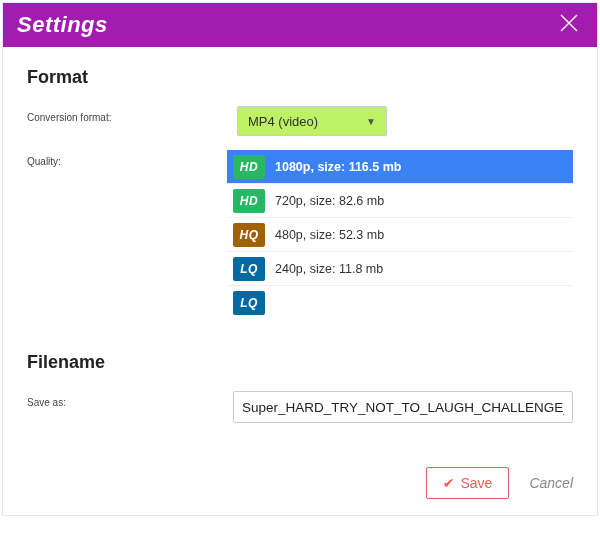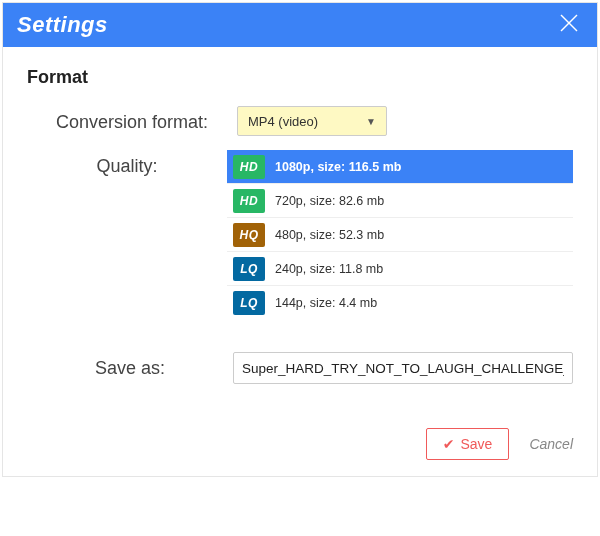--- a/index.html
+++ b/index.html
@@ -1,27 +1,27 @@
 <!DOCTYPE html>
 <html><head>
 <meta charset="utf-8">
 <style>
   * { box-sizing: border-box; margin: 0; padding: 0; }
   body { font-family: Arial, Helvetica, sans-serif; background: #fff; width: 600px; height: 536px; overflow: hidden; }
   .dialog { width: 596px; margin: 2px; border: 1px solid #e5e5e5; background: #fff; }
-  .titlebar { background: #3b82f6; color: #fff; display: flex; align-items: center; justify-content: space-between; padding: 8px 14px; gap: 15px; }
+  .titlebar { background: #a21caf; color: #fff; display: flex; align-items: center; justify-content: space-between; padding: 8px 14px; gap: 15px; }
   .titlebar h1 { font-size: 22px; font-weight: 800; font-style: italic; letter-spacing: 0.5px; }
   .close { width: 28px; height: 28px; display: flex; align-items: center; justify-content: center; cursor: pointer; }
   .close svg { stroke: #fff; stroke-width: 1.5; }
   .content { padding: 20px 24px 16px 24px; }
   .section-title { font-size: 18px; font-weight: 800; color: #222; margin-bottom: 18px; }
   .row { display: flex; margin-bottom: 14px; }
-  .row-label { width: 210px; font-size: 18px; color: #444; padding-top: 6px; text-align: center; }
+  .row-label { width: 210px; font-size: 10px; color: #444; padding-top: 6px; }
   .row-field { flex: 1; }
-  .select { width: 150px; height: 30px; border: 1px solid #ccc; border-radius: 2px; display: flex; align-items: center; justify-content: space-between; padding: 0 10px; font-size: 13px; color: #333; cursor: pointer; background: #fef9c3; }
+  .select { width: 150px; height: 30px; border: 1px solid #ccc; border-radius: 2px; display: flex; align-items: center; justify-content: space-between; padding: 0 10px; font-size: 13px; color: #333; cursor: pointer; background: #bef264; }
   .select .caret { font-size: 10px; color: #555; }
   .quality-list { width: 346px; }
   .q-item { display: flex; align-items: center; height: 34px; border-bottom: 1px solid #eee; cursor: pointer; font-size: 12.5px; color: #333; background: #fff; }
   .q-item:last-child { border-bottom: none; }
   .q-item.selected { background: #3b82f6; color: #fff; }
   .q-item.selected .q-text { font-weight: 700; }
   .badge { width: 32px; height: 24px; border-radius: 2px; color: #fff; font-weight: 800; font-size: 12px; font-style: italic; display: flex; align-items: center; justify-content: center; margin: 0 10px 0 6px; letter-spacing: 0.5px; }
   .b-hd { background: #28b765; }
   .b-hq { background: #a16207; }
   .b-sq { background: #9aa0a6; }
@@ -80,27 +80,27 @@
             <div class="q-item">
               <div class="badge b-hq">HQ</div>
               <div class="q-text">480p, size: 52.3 mb</div>
             </div>
             <div class="q-item">
               <div class="badge b-lq">LQ</div>
               <div class="q-text">240p, size: 11.8 mb</div>
             </div>
             <div class="q-item">
               <div class="badge b-lq">LQ</div>
-              <div class="q-text">144p, size: 4.4 mb</div>
             </div>
           </div>
       </div>
     </div>
 
     <div class="filename-section">
+      <div class="section-title">Filename</div>
       <div class="row">
         <div class="row-label">Save as:</div>
         <div class="row-field">
           <input class="text-input" type="text" value="Super_HARD_TRY_NOT_TO_LAUGH_CHALLENGE_-_Fun" style="">
         </div>
       </div>
     </div>
 
   </div>
 

